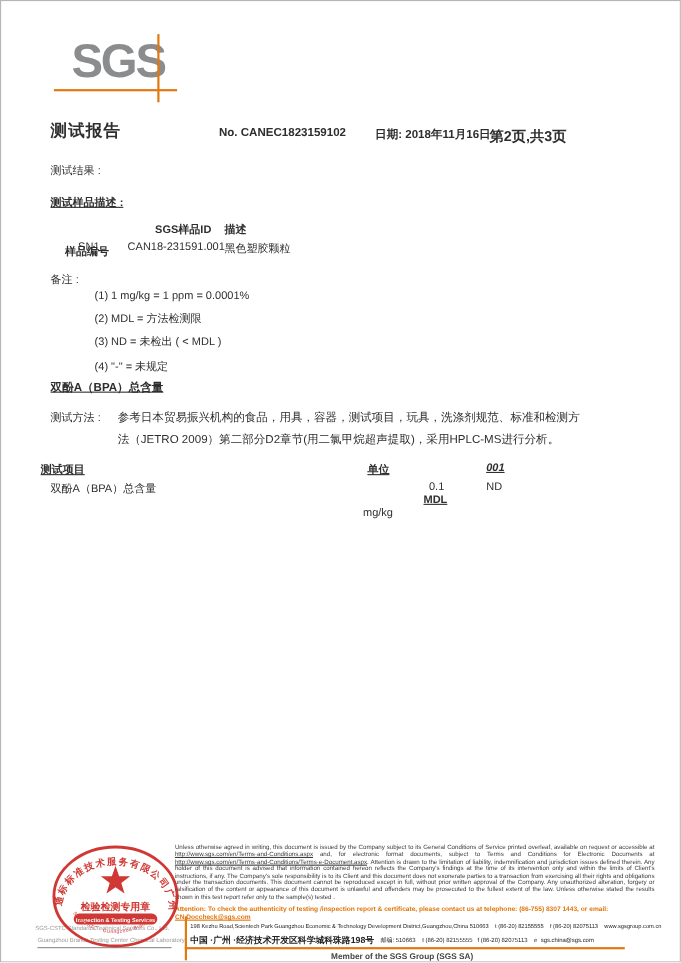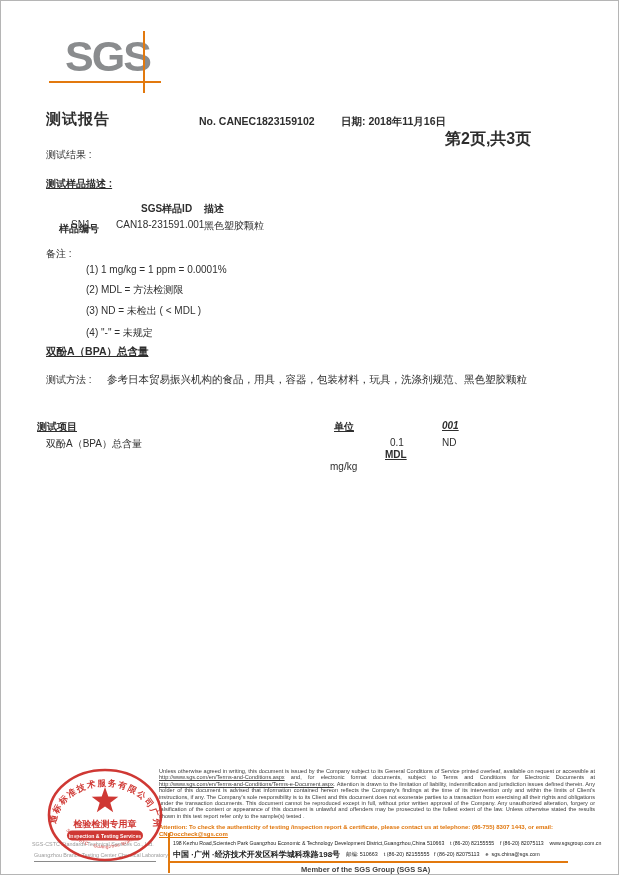--- a/index.html
+++ b/index.html
@@ -13,21 +13,21 @@
 
   
   .logo-text { left:64px; top:34px; font-size:43px; font-weight:bold;
     color:#8a8c8e; letter-spacing:-2px; line-height:1; }
   .logo-hline { left:48px; top:80px; width:112px; height:2px; background:#e2790e; }
   .logo-vline { left:142px; top:30px; width:2px; height:62px; background:#e2790e; }
 
   .report-title { left:45px; top:109px; font-size:15px; font-weight:bold; letter-spacing:1px; }
   .report-no   { left:198px; top:114px; font-size:10.5px; font-weight:bold; }
   .report-date { left:340px; top:114px; font-size:10.5px; font-weight:bold; }
-  .report-page { left:444px; top:128px; font-size:16px; font-weight:bold; }
+  .report-page { left:444px; top:114px; font-size:13px; font-weight:bold; }
 
   .body-text { font-size:10px; }
   .results-label { left:45px; top:147px; }
   .sample-heading { left:45px; top:176px; font-weight:bold; text-decoration:underline; }
 
   .st-h1 { left:58px;  top:201px; font-weight:bold;margin-top:20px; }
   .st-h2 { left:140px; top:201px; font-weight:bold; }
   .st-h3 { left:203px; top:201px; font-weight:bold; }
   .st-c1 { left:70px;  top:218px; }
   .st-c2 { left:115px; top:218px; }
@@ -103,21 +103,22 @@
   <div class="abs notes">
     <div>(1) 1 mg/kg = 1 ppm = 0.0001%</div>
     <div>(2) MDL = 方法检测限</div>
     <div>(3) ND = 未检出 ( &lt; MDL )</div>
     <div>(4) "-" = 未规定</div>
   </div>
 
   <div class="abs section-heading">双酚A（BPA）总含量</div>
 
   <div class="abs body-text method-label">测试方法 :</div>
-  <div class="abs method-l1">参考日本贸易振兴机构的食品，用具，容器，包装材料，玩具，洗涤剂规范、黑色塑胶颗粒</div>
+  <div class="abs method-l1">参考日本贸易振兴机构的食品，用具，容器，测试项目，玩具，洗涤剂规范、标准和检测方</div>
+  <div class="abs method-l2">法（JETRO 2009）第二部分D2章节(用二氯甲烷超声提取)，采用HPLC-MS进行分析。</div>
 
   <div class="abs body-text rt-head rt-h1">测试项目</div>
   <div class="abs body-text rt-head rt-h2">单位</div>
   <div class="abs body-text rt-head rt-h3">MDL</div>
   <div class="abs body-text rt-head rt-h4">001</div>
   <div class="abs body-text rt-c1">双酚A（BPA）总含量</div>
   <div class="abs body-text rt-c2">mg/kg</div>
   <div class="abs body-text rt-c3">0.1</div>
   <div class="abs body-text rt-c4">ND</div>
 

